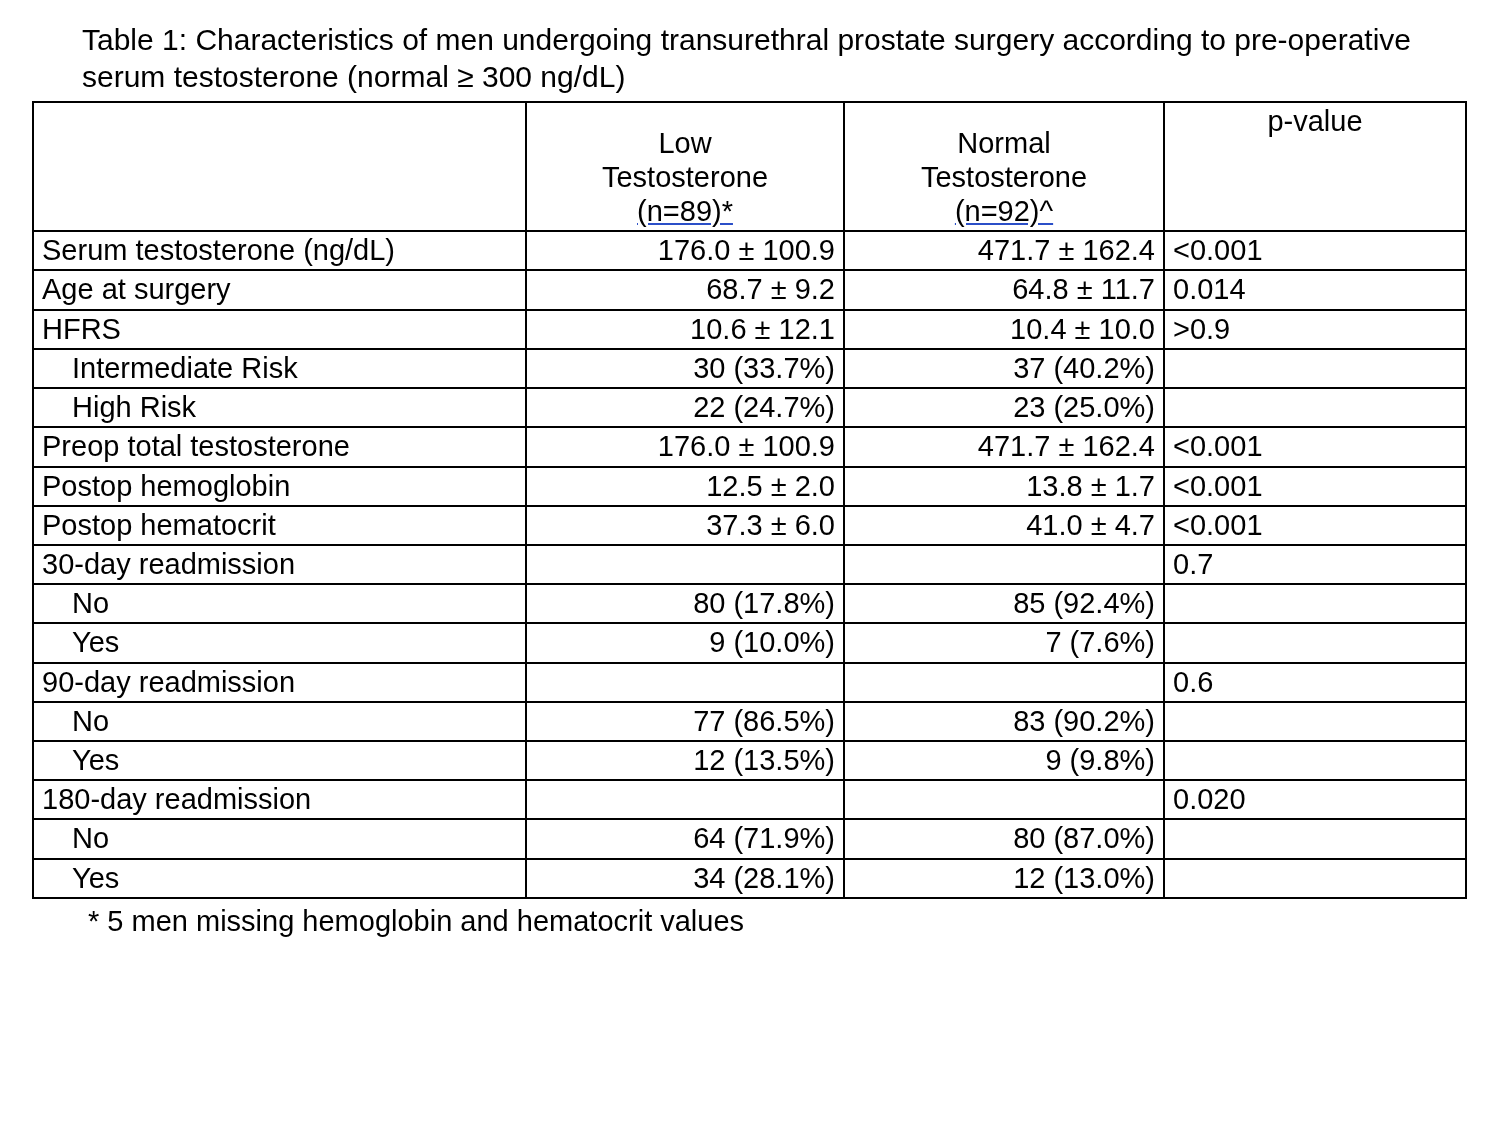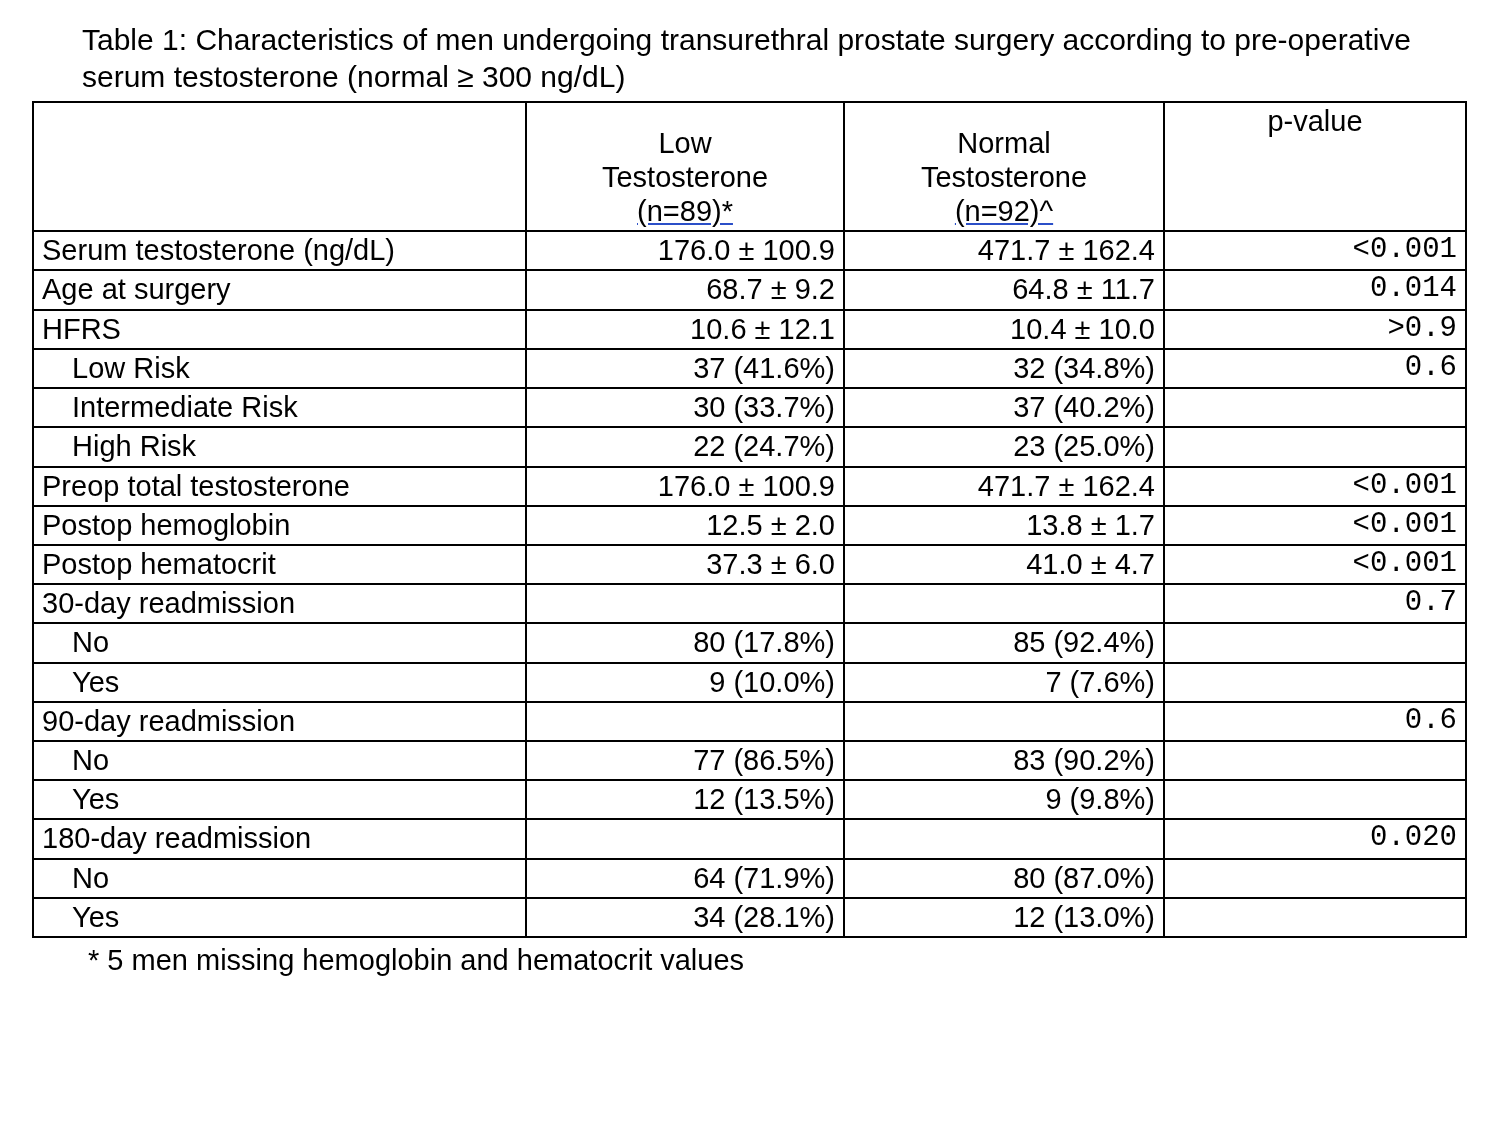--- a/index.html
+++ b/index.html
@@ -64,23 +64,22 @@
     text-align: left;
     white-space: nowrap;
   }
   td.label.indent { padding-left: 38px; }
   td.num {
     text-align: right;
     white-space: nowrap;
     margin-left: 41px;
   }
   td.pval {
-    text-align: right;
+    text-align: left;
     white-space: nowrap;
-    font-family: Liberation Mono, monospace;
   }
   .footnotes {
     margin-top: 4px;
     padding-left: 58px;
     font-size: 29px;
     line-height: 1.30;
   }
   .footnotes div { white-space: nowrap; }
 </style>
 </head>
@@ -126,26 +125,20 @@
           <td class="num">64.8 ± 11.7</td>
           <td class="pval">0.014</td>
         </tr>
         <tr>
           <td class="label">HFRS</td>
           <td class="num">10.6 ± 12.1</td>
           <td class="num">10.4 ± 10.0</td>
           <td class="pval">&gt;0.9</td>
         </tr>
         <tr>
-          <td class="label indent">Low Risk</td>
-          <td class="num">37 (41.6%)</td>
-          <td class="num">32 (34.8%)</td>
-          <td class="pval">0.6</td>
-        </tr>
-        <tr>
           <td class="label indent">Intermediate Risk</td>
           <td class="num">30 (33.7%)</td>
           <td class="num">37 (40.2%)</td>
           <td class="pval"></td>
         </tr>
         <tr>
           <td class="label indent">High Risk</td>
           <td class="num">22 (24.7%)</td>
           <td class="num">23 (25.0%)</td>
           <td class="pval"></td>

